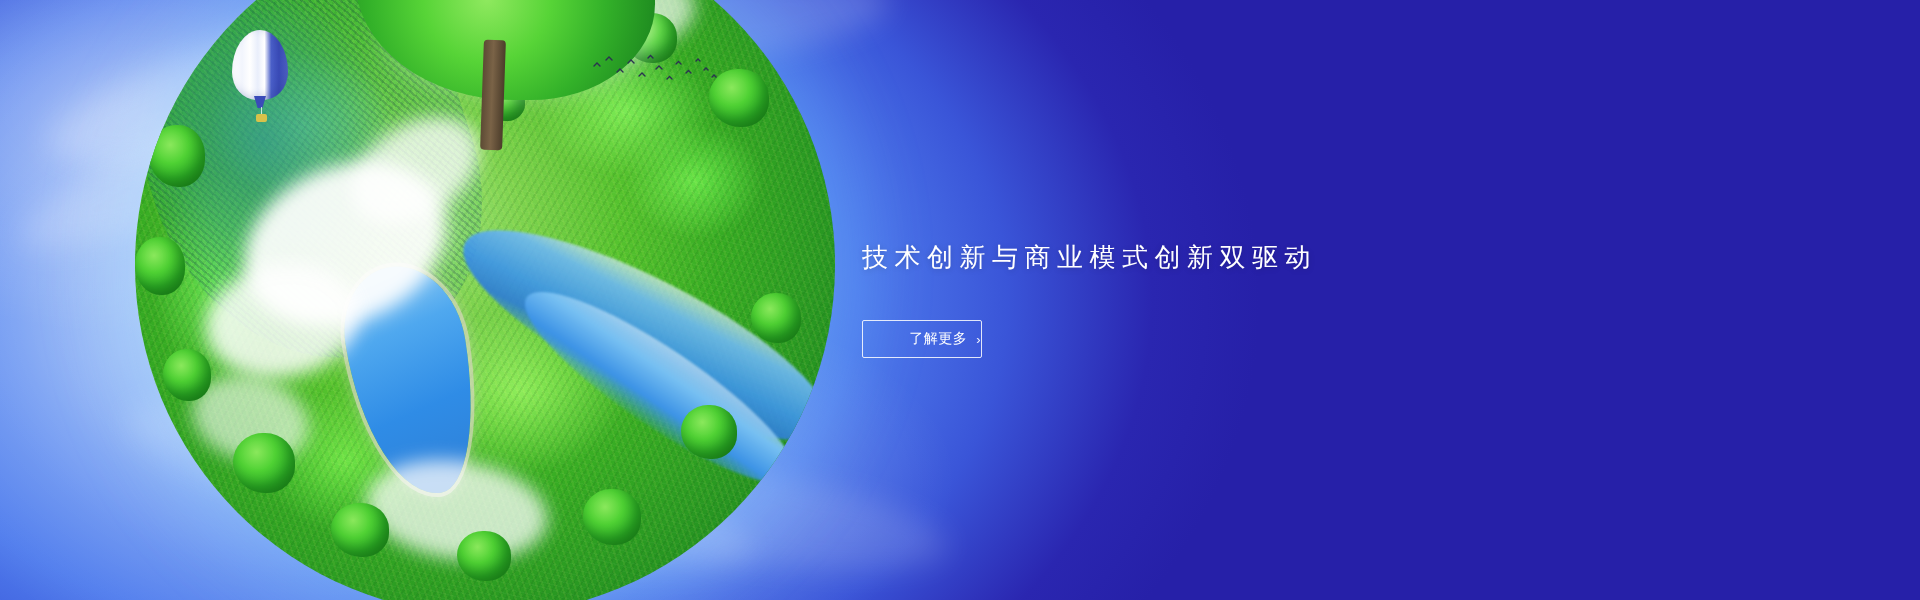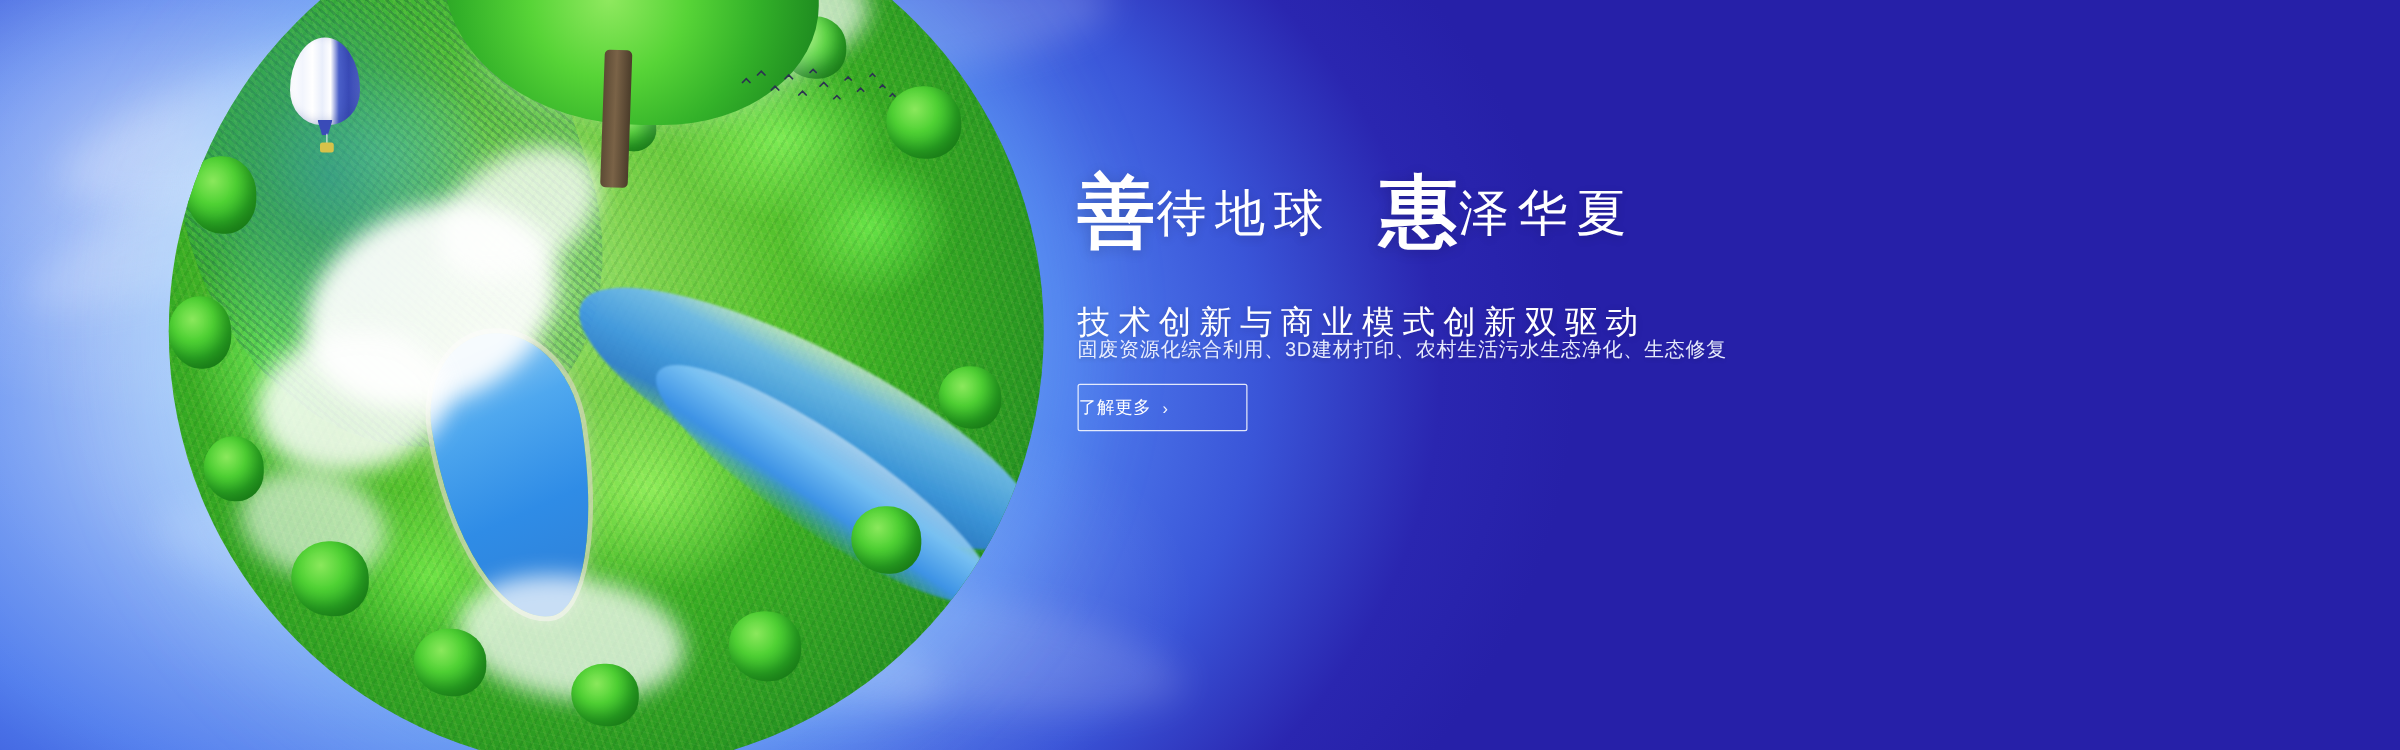--- a/index.html
+++ b/index.html
@@ -233,26 +233,26 @@
     left:0; top:270px;
     color:#eef2ff;
     font-size:16px;
     letter-spacing:0.6px;
     white-space:nowrap;
     opacity:.96;
     text-shadow:0 1px 4px rgba(0,0,0,0.18);
   }
   .cta {
     position:absolute;
-    left:0; top:307px;
+    left:0; top:320px;
     display:inline-flex;
     align-items:center;
-    justify-content:flex-start;
+    justify-content:flex-end;
     gap:9px;
-    width:136px; height:38px;
+    width:120px; height:38px;
     border:1px solid rgba(255,255,255,0.85);
     border-radius:2px;
     background:transparent;
     color:#ffffff;
     font-size:14px;
     letter-spacing:0.5px;
     cursor:pointer;
     font-family:"Liberation Sans", sans-serif;
   }
   .cta .chev { font-size:13px; line-height:1; opacity:.95; }
@@ -325,27 +325,23 @@
         <path d="M96 21 l2.5 -2.5 l2.5 2.5"></path>
         <path d="M106 9 l2 -2 l2 2"></path>
         <path d="M114 18 l2 -2 l2 2"></path>
         <path d="M122 25 l2 -2 l2 2"></path>
       </g>
     </svg>
   </div>
 
   <div class="content">
 
-    <div class="headline">
-      <span class="hl-big">善</span><span class="hl-small">待地球</span><span class="hl-gap"></span><span class="hl-big">惠</span><span class="hl-small">泽华夏</span>
-    </div>
 
     <div class="subtitle">技术创新与商业模式创新双驱动</div>
 
-    <div class="description">固废资源化综合利用、3D建材打印、农村生活污水生态净化、生态修复</div>
 
     <button class="cta">
       <span>了解更多</span>
       <span class="chev">›</span>
     </button>
 
   </div>
 </div>
 
 </body></html>

